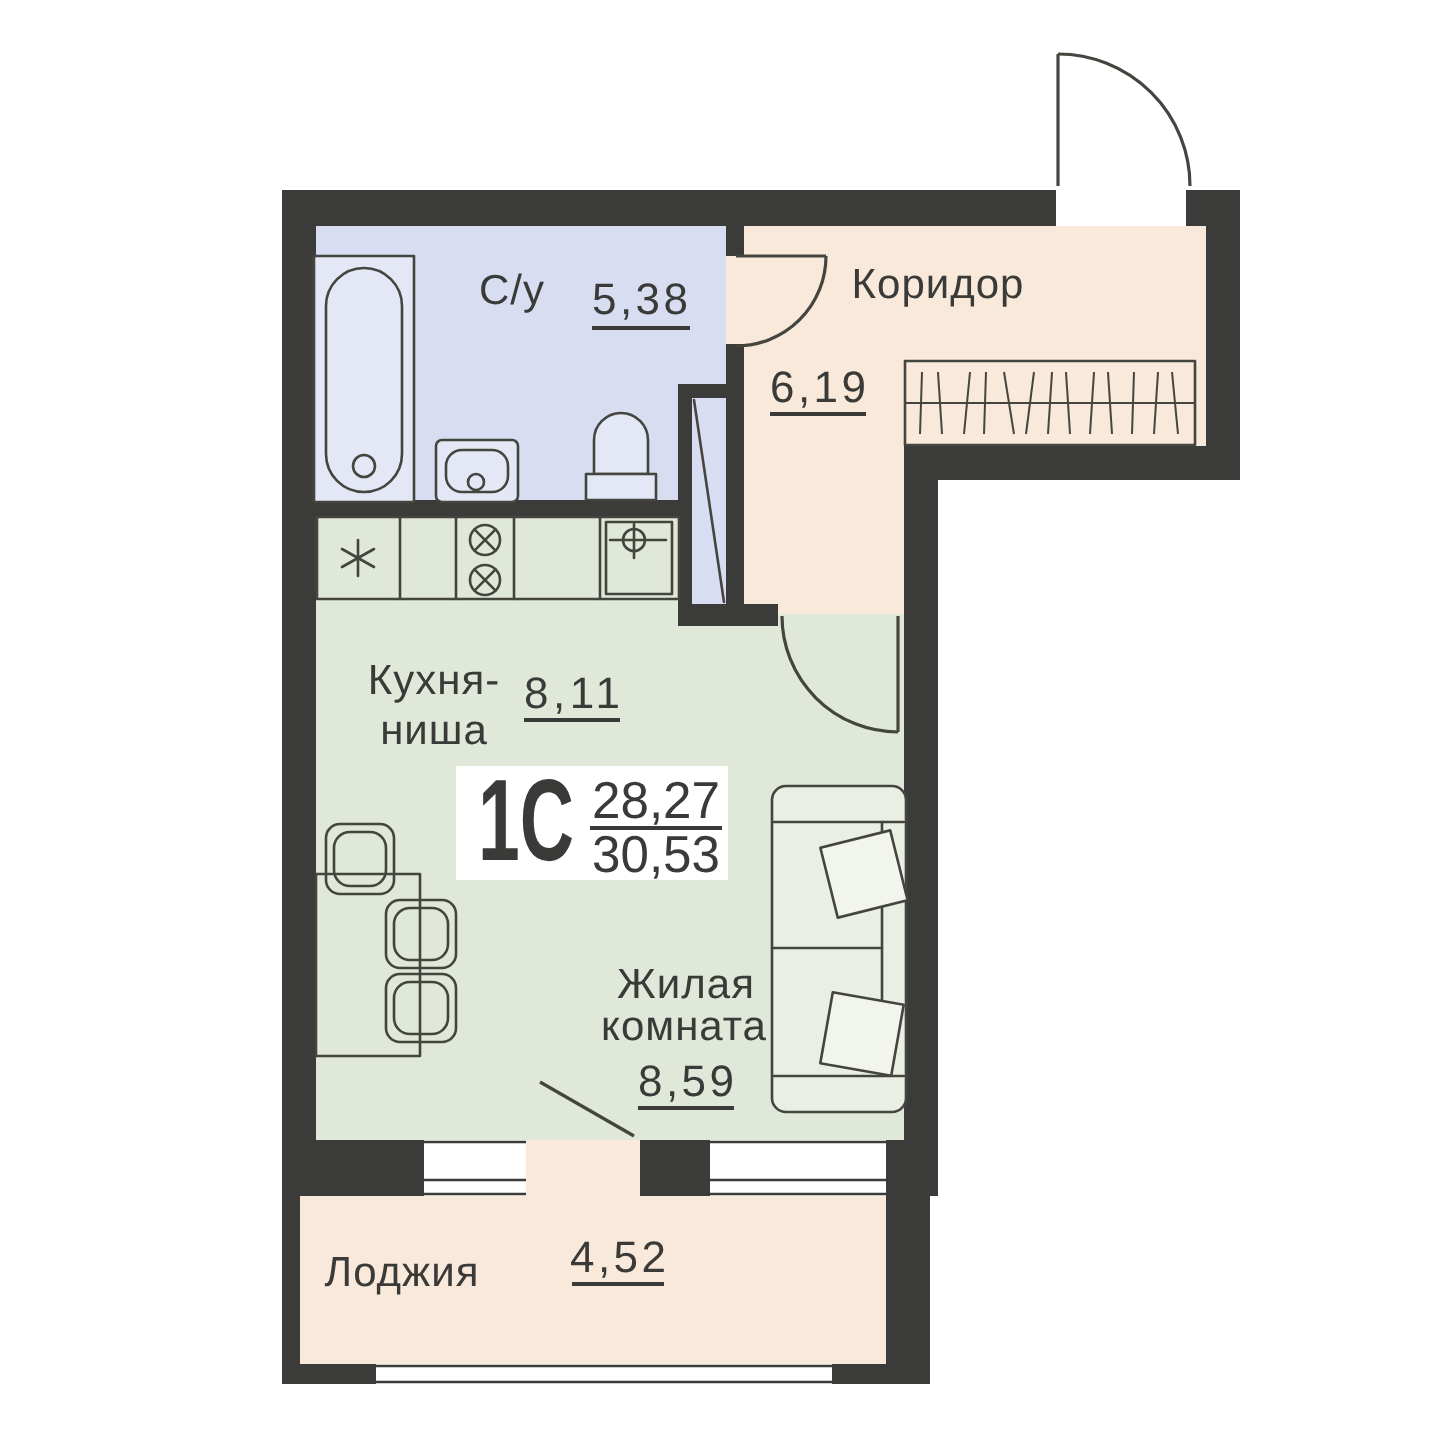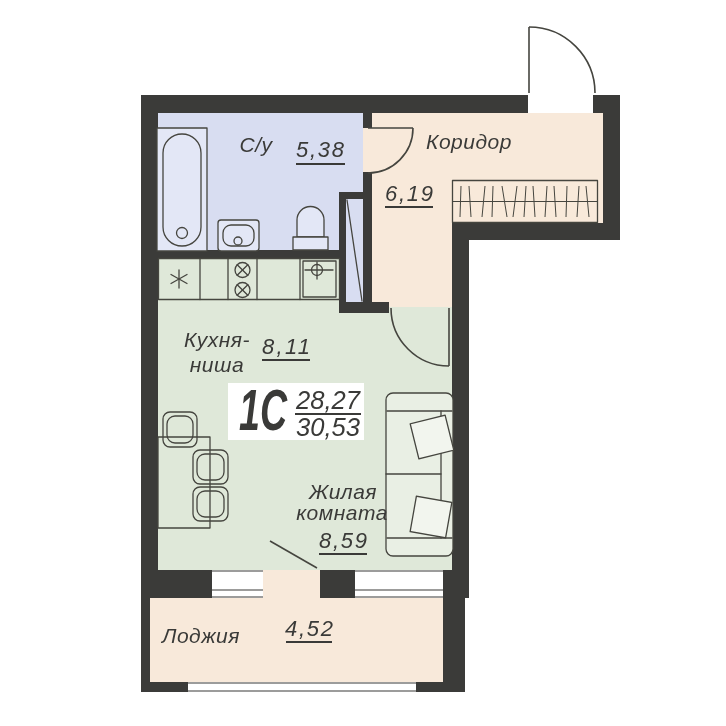--- a/index.html
+++ b/index.html
@@ -1,16 +1,16 @@
 <!DOCTYPE html>
 <html style="--wall: #3b3b39; --bathroom: #d8ddf1; --corridor: #f8e9da; --room: #dfe8d9; --fixture: #e3e7f6; --sofa: #e9efe4; --pillow: #f2f5ee; --line: #45453f; --text: #3a3a38; --background: #ffffff;"><head>
 <meta charset="utf-8">
 <style>
   html,body{margin:0;padding:0;background:#fff;}
-  .stage{position:relative;width:726px;height:726px;background:var(--background,#fff);overflow:hidden;font-style:italic;}
+  .stage{position:relative;width:726px;height:726px;background:var(--background,#fff);overflow:hidden;}
   svg{position:absolute;left:0;top:0;}
   .wall{fill:var(--wall);}
   .bath{fill:var(--bathroom);}
   .corr{fill:var(--corridor);}
   .green{fill:var(--room);}
   .white{fill:var(--background);}
   .door{stroke:var(--line);stroke-width:1.6;fill:none;}
   .f{stroke:var(--line);stroke-width:1.3;fill:none;stroke-linecap:round;stroke-linejoin:round;}
   .ffill{fill:var(--fixture);}
   .sofa-fill{fill:var(--sofa);}

